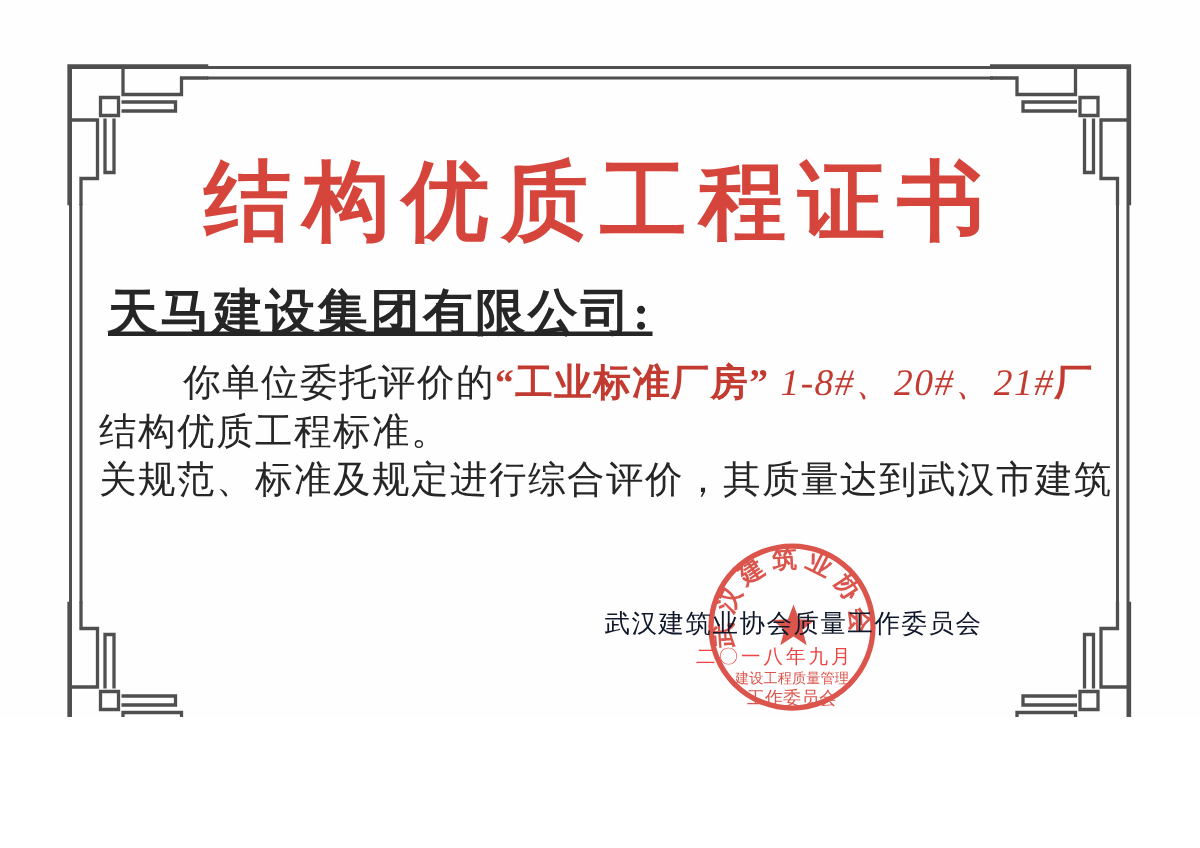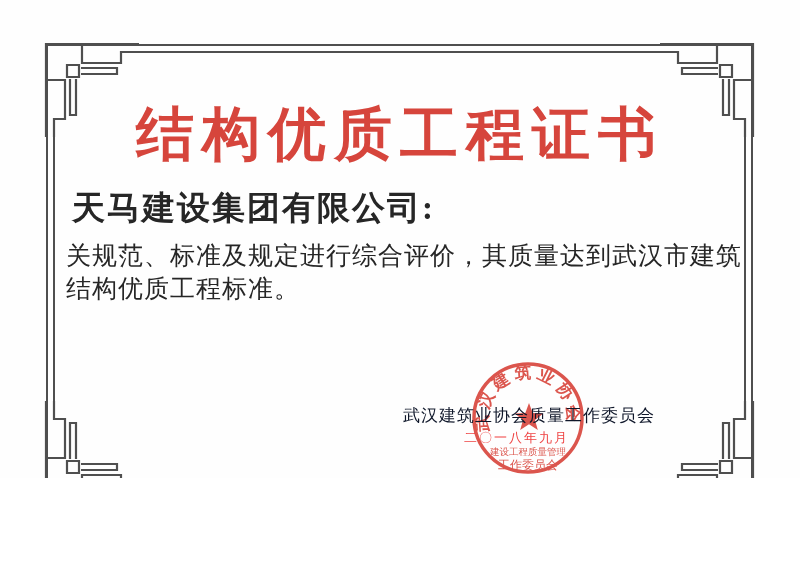--- a/index.html
+++ b/index.html
@@ -20,21 +20,21 @@
   .corner svg{display:block;width:100%;height:100%;}
   .corner path{stroke:var(--border);stroke-width:2.2;fill:none;}
   .tl{left:39px;top:37px;}
   .tr{left:660px;top:37px;transform:scaleX(-1);}
   .bl{left:39px;top:401px;transform:scaleY(-1);}
   .br{left:660px;top:401px;transform:scale(-1,-1);}
   
   .title{position:absolute;left:0;right:0;top:96px;text-align:center;
          font-size:58px;font-weight:bold;color:var(--title-red);letter-spacing:8px;}
   .addressee{position:absolute;left:72px;top:186px;font-size:33px;font-weight:bold;
-             color:var(--ink);letter-spacing:2px;}
+             color:var(--ink);letter-spacing:2px;text-decoration:underline;}
   .body-text{position:absolute;left:66px;top:240px;font-size:25px;line-height:32.5px;
              color:var(--ink);letter-spacing:1px;white-space:nowrap;}
   .body-text .line{height:32.5px;}
   .l1{padding-left:56px;}
   .bold-red{color:var(--accent-red);font-weight:bold;}
   .nums{color:var(--accent-red);font-style:italic;}
   .closing{padding-left:50px;}
   
   .seal{position:absolute;left:458px;top:348px;width:140px;height:140px;opacity:.92;}
   .seal svg{display:block;width:100%;height:100%;}
@@ -95,22 +95,23 @@
       <path d="M31,42 V78 H37 V42"></path>
       <path d="M42,31 H78 V37 H42"></path>
     </svg>
   </div>
 
   <div class="title">结构优质工程证书</div>
 
   <div class="addressee">天马建设集团有限公司:</div>
 
   <div class="body-text">
+    <div class="line l1"><span>你单位委托评价的</span><span class="bold-red">“</span><span class="bold-red">工业标准厂房</span><span class="bold-red">”</span><span class="nums"> 1-8#、20#、21#</span><span class="bold-red">厂</span></div>
+    <div class="line">结构优质工程标准。</div>
     <div class="line">关规范、标准及规定进行综合评价，其质量达到武汉市建筑</div>
-    <div class="line">结构优质工程标准。</div>
   </div>
 
   <div class="seal">
     <svg viewBox="0 0 140 140">
       <circle cx="70" cy="70" r="54" fill="none" stroke="#d9473e" stroke-width="3.5"></circle>
       <polygon points="71,55 74.7,64.9 85.3,65.4 77,71.9 79.8,82.1 71,76.3 62.2,82.1 65,71.9 56.7,65.4 67.3,64.9" fill="#d9473e"></polygon>
       <path id="rimArc" d="M32.2,83 A40,40 0 1 1 107.8,83" fill="none" stroke="none"></path>
       <text font-size="16.5" font-weight="bold" fill="#d9473e" letter-spacing="4.5" font-family="Liberation Serif, serif">
         <textPath href="#rimArc">武汉建筑业协会</textPath>
       </text>

